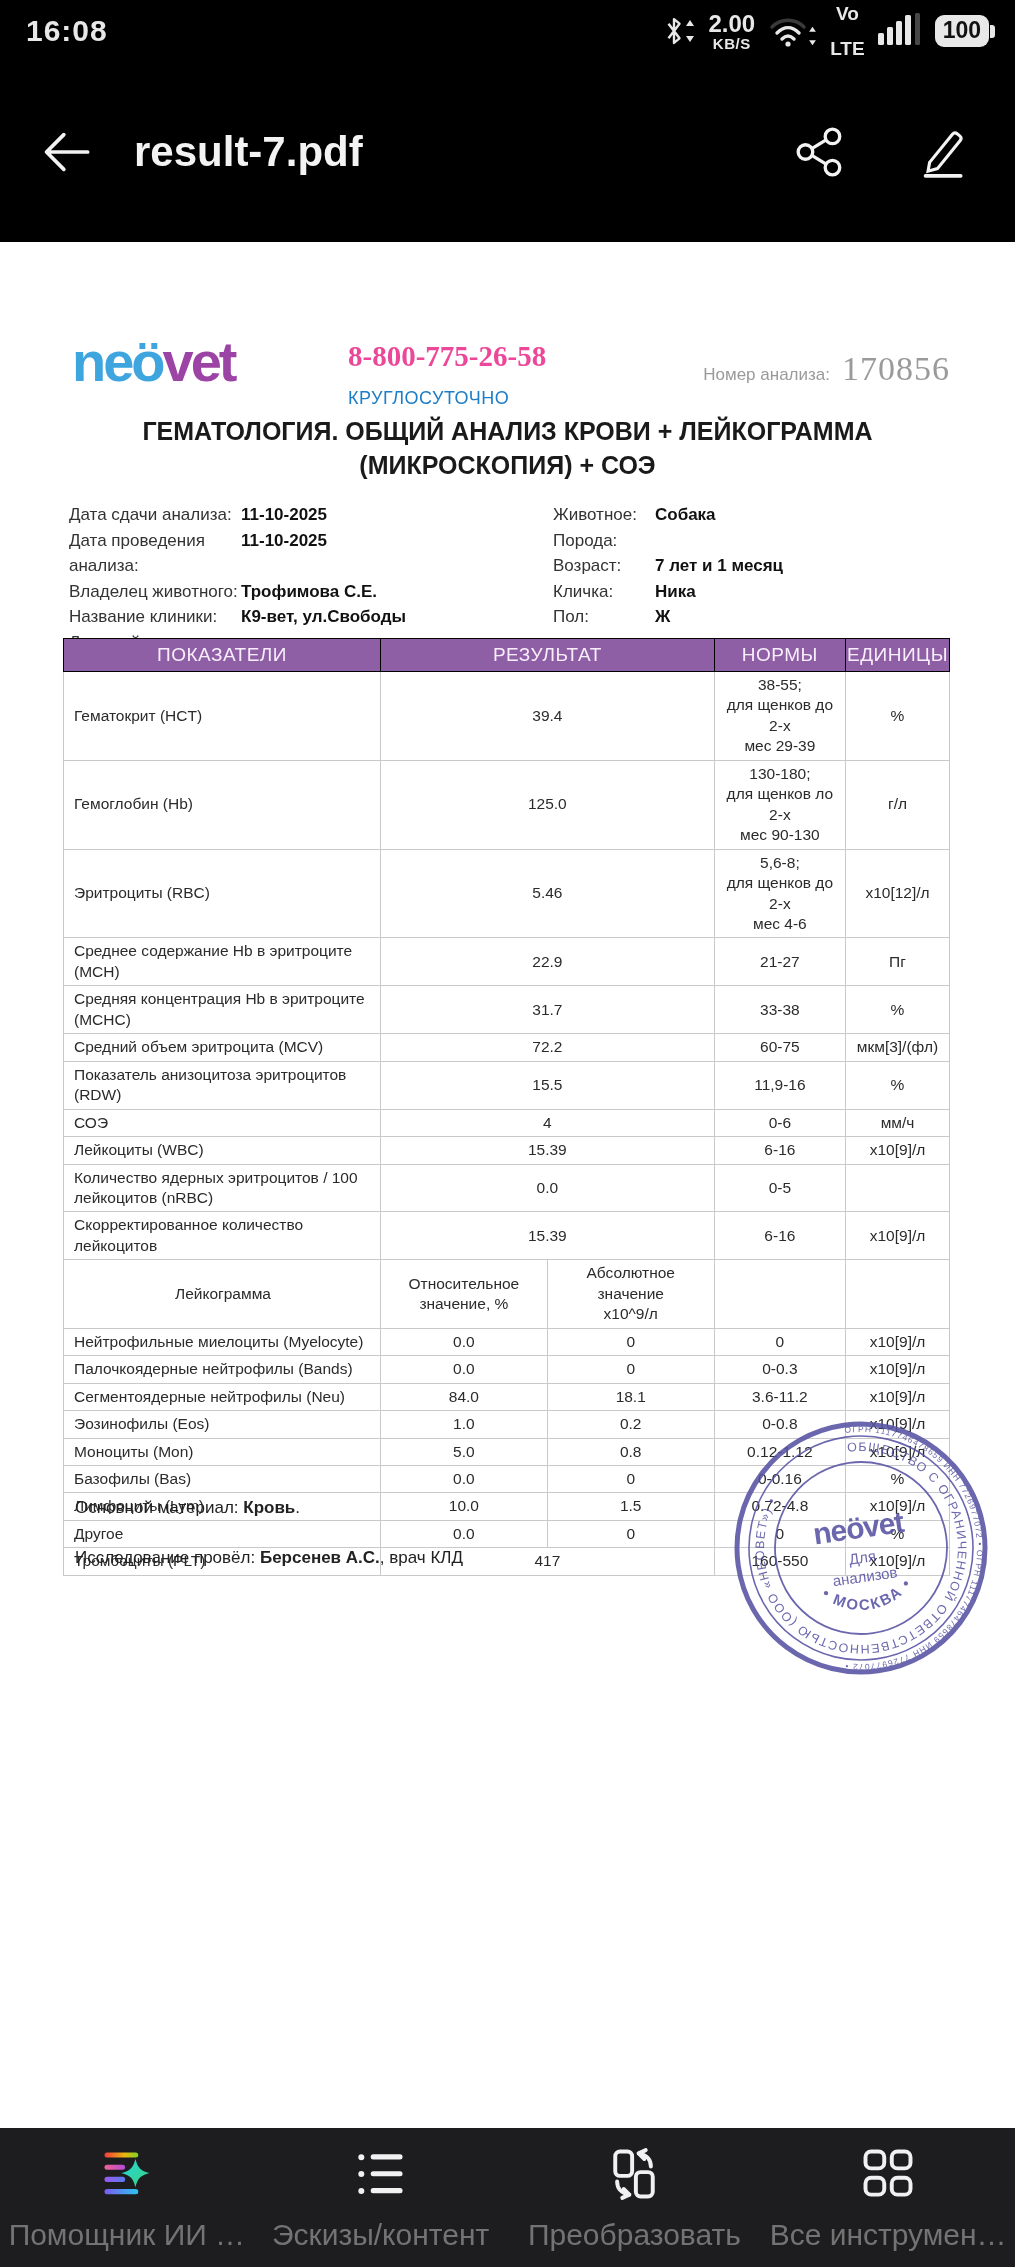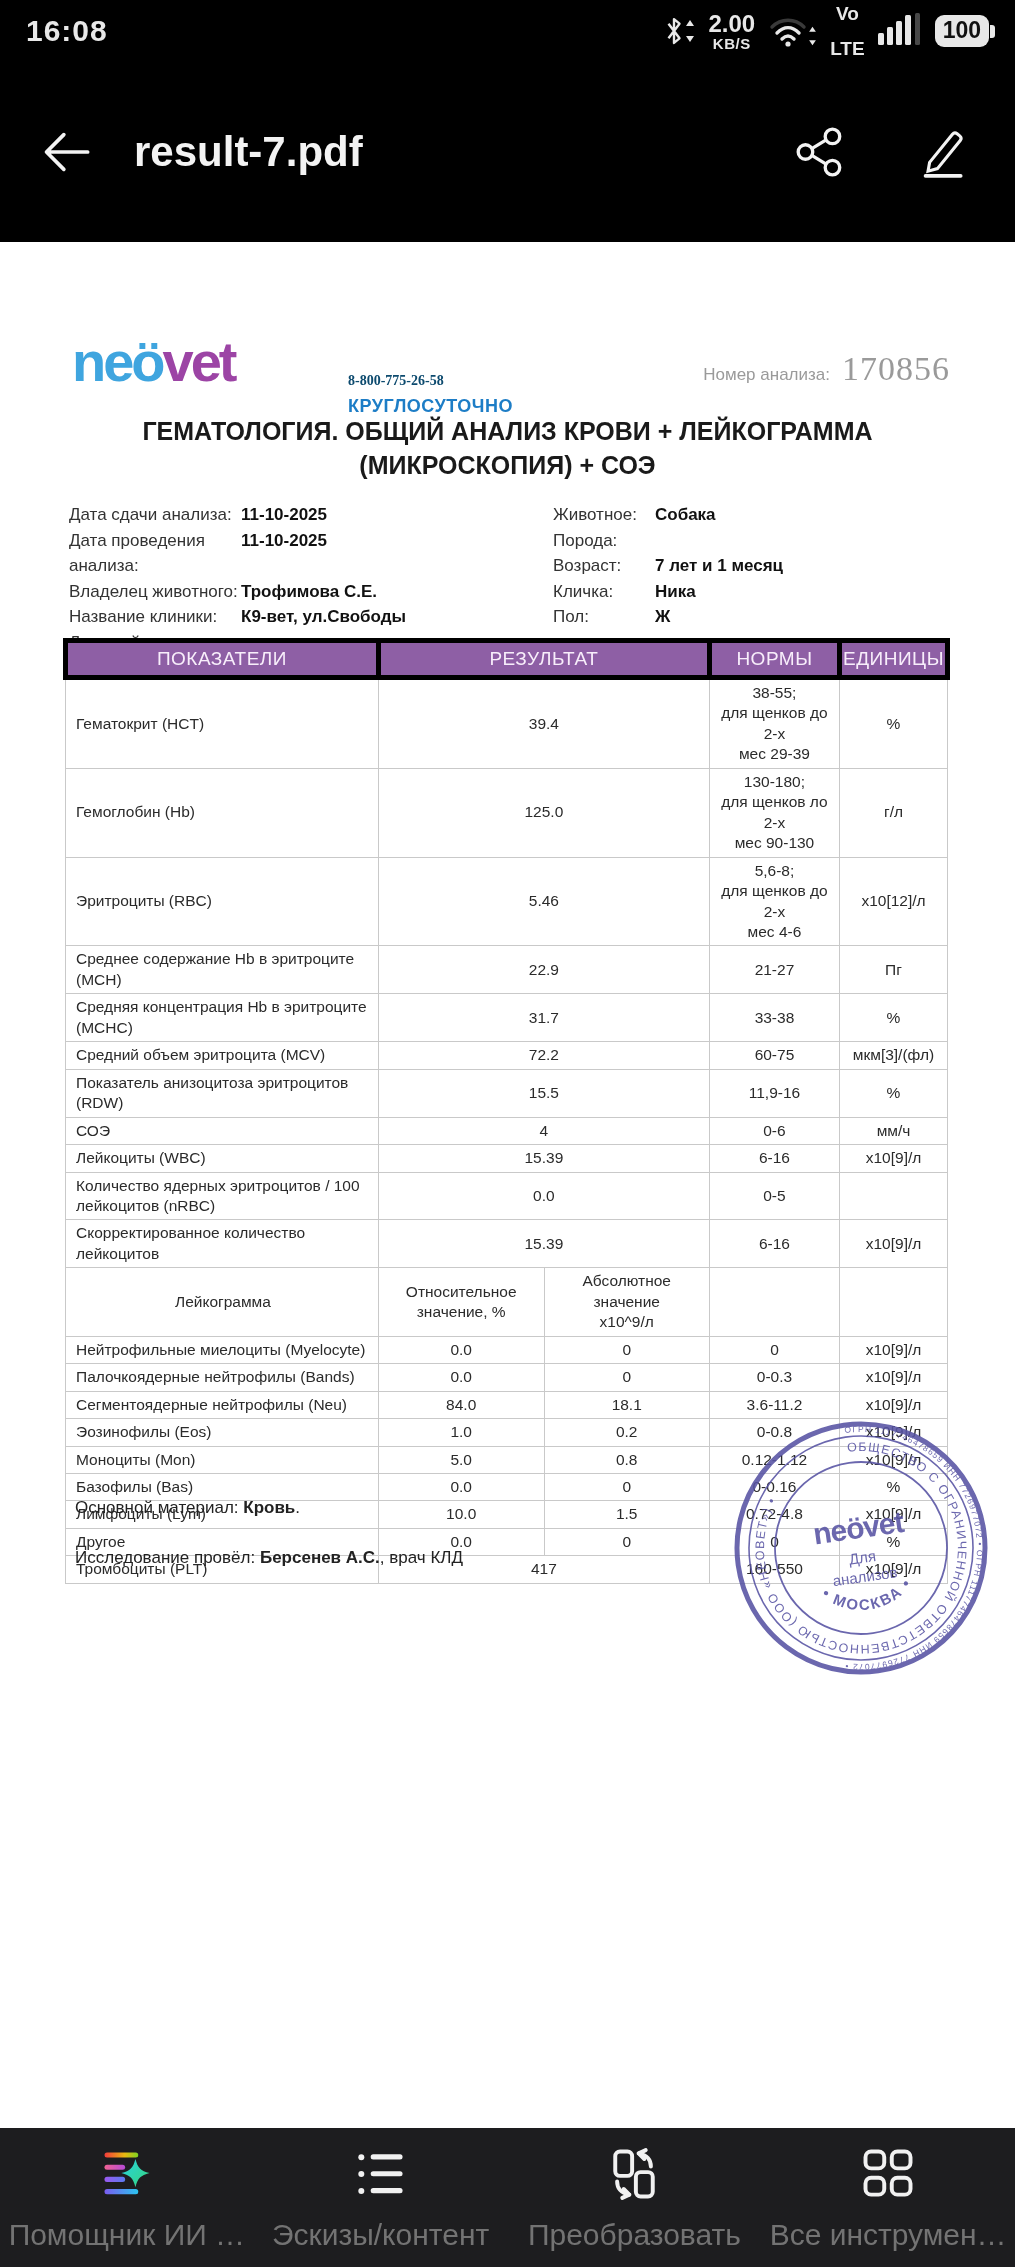--- a/index.html
+++ b/index.html
@@ -22,40 +22,40 @@
            padding:0 48px 0 40px;box-sizing:border-box;color:#f3f3f3;}
   .ab-title{font-size:42px;font-weight:600;margin-left:42px;flex:1;}
   .ab-icons{display:flex;align-items:center;gap:66px;}
   .icon-btn{display:flex;align-items:center;justify-content:center;}
   
   .document{position:absolute;top:242px;left:0;width:1015px;height:1886px;background:#fff;color:#222;}
   .logo{position:absolute;left:72px;top:92px;font-weight:700;font-size:56px;letter-spacing:-3px;line-height:1;}
   .logo .p1{color:#3fa5df;}
   .logo .p2{color:#9c44a5;}
   .phoneblk{position:absolute;left:348px;top:100px;line-height:1;}
-  .phoneblk .num{font-family:"Liberation Serif",serif;font-weight:700;font-size:14px;color:#0c4a6e;margin-top:32px;}
-  .phoneblk .sub{font-size:18px;font-weight:700;color:#1d7dc6;margin-top:9px;letter-spacing:.5px;}
+  .phoneblk .num{font-family:"Liberation Serif",serif;font-weight:700;font-size:29px;color:#ec4899;}
+  .phoneblk .sub{font-size:18px;font-weight:400;color:#1d7dc6;margin-top:18px;letter-spacing:.5px;}
   .anblk{position:absolute;right:65px;top:108px;display:flex;align-items:baseline;gap:12px;color:#9a9a9a;}
   .anblk .lbl{font-size:17px;}
   .anblk .num{font-family:"Liberation Serif",serif;font-size:34px;letter-spacing:1px;}
   .doc-title{position:absolute;left:0;right:0;top:172px;text-align:center;font-weight:700;
              font-size:25px;line-height:34px;color:#1a1a1a;}
   .meta{position:absolute;top:260px;font-size:17px;line-height:25.5px;}
   .meta-left{left:69px;width:470px;}
   .meta-right{left:553px;width:430px;}
   .meta-row{display:flex;}
   .meta-row .ml{color:#333;flex:0 0 auto;}
   .meta-left .ml{width:172px;}
   .meta-right .ml{width:102px;}
   .meta-row .mv{font-weight:700;color:#111;}
   
   .doc-table{position:absolute;left:63px;top:396px;width:887px;border-collapse:collapse;
              font-size:15.5px;line-height:1.32;color:#2b2b2b;}
   .doc-table th{background:#8e5fa5;color:#f8eefb;font-weight:400;font-size:19px;
-                letter-spacing:.5px;height:30px;border:5px solid #000000;}
+                letter-spacing:.5px;height:30px;border:1px solid #000000;}
   .doc-table td{border:1px solid #c9c9c9;text-align:center;vertical-align:middle;
                 padding:3px 8px;white-space:pre-line;}
   .doc-table td.c-name{text-align:left;padding-left:10px;}
   .doc-table td.center{text-align:center;}
   .doc-footer{position:absolute;left:75px;font-size:17px;color:#222;}
   .doc-footer b{font-weight:700;}
   .stamp{position:absolute;left:733px;top:1178px;width:256px;height:256px;opacity:.88;
          transform:rotate(-8deg);z-index:5;}
   
   .toolbar{position:absolute;left:0;right:0;top:2128px;height:139px;background:#1d1d1f;

